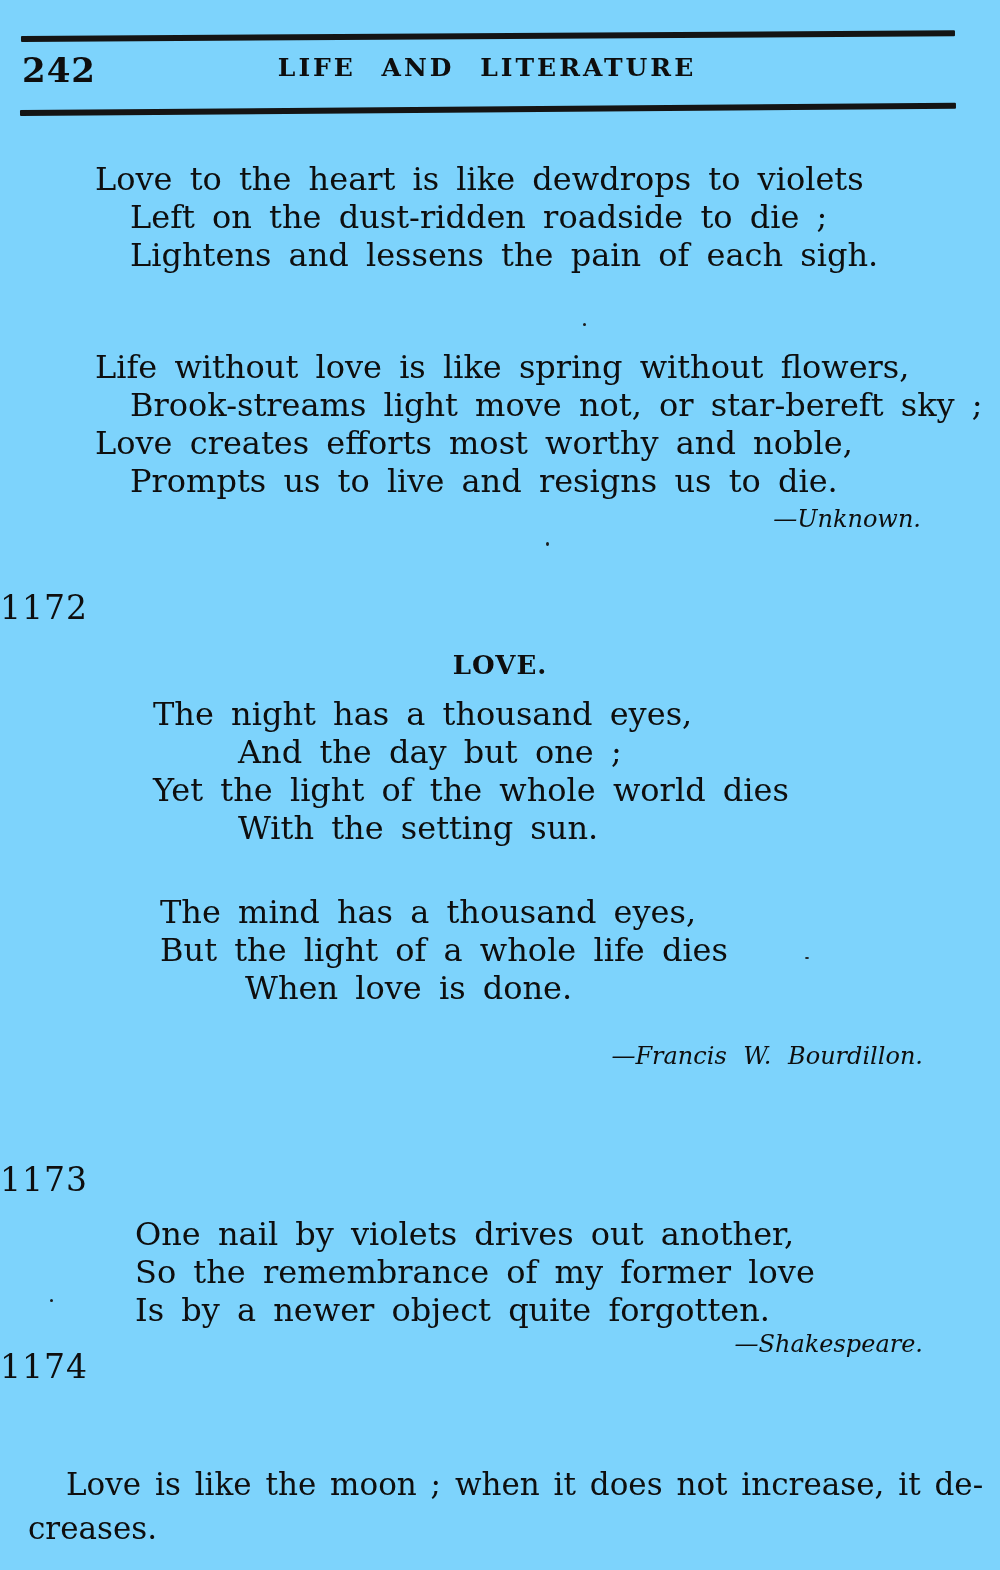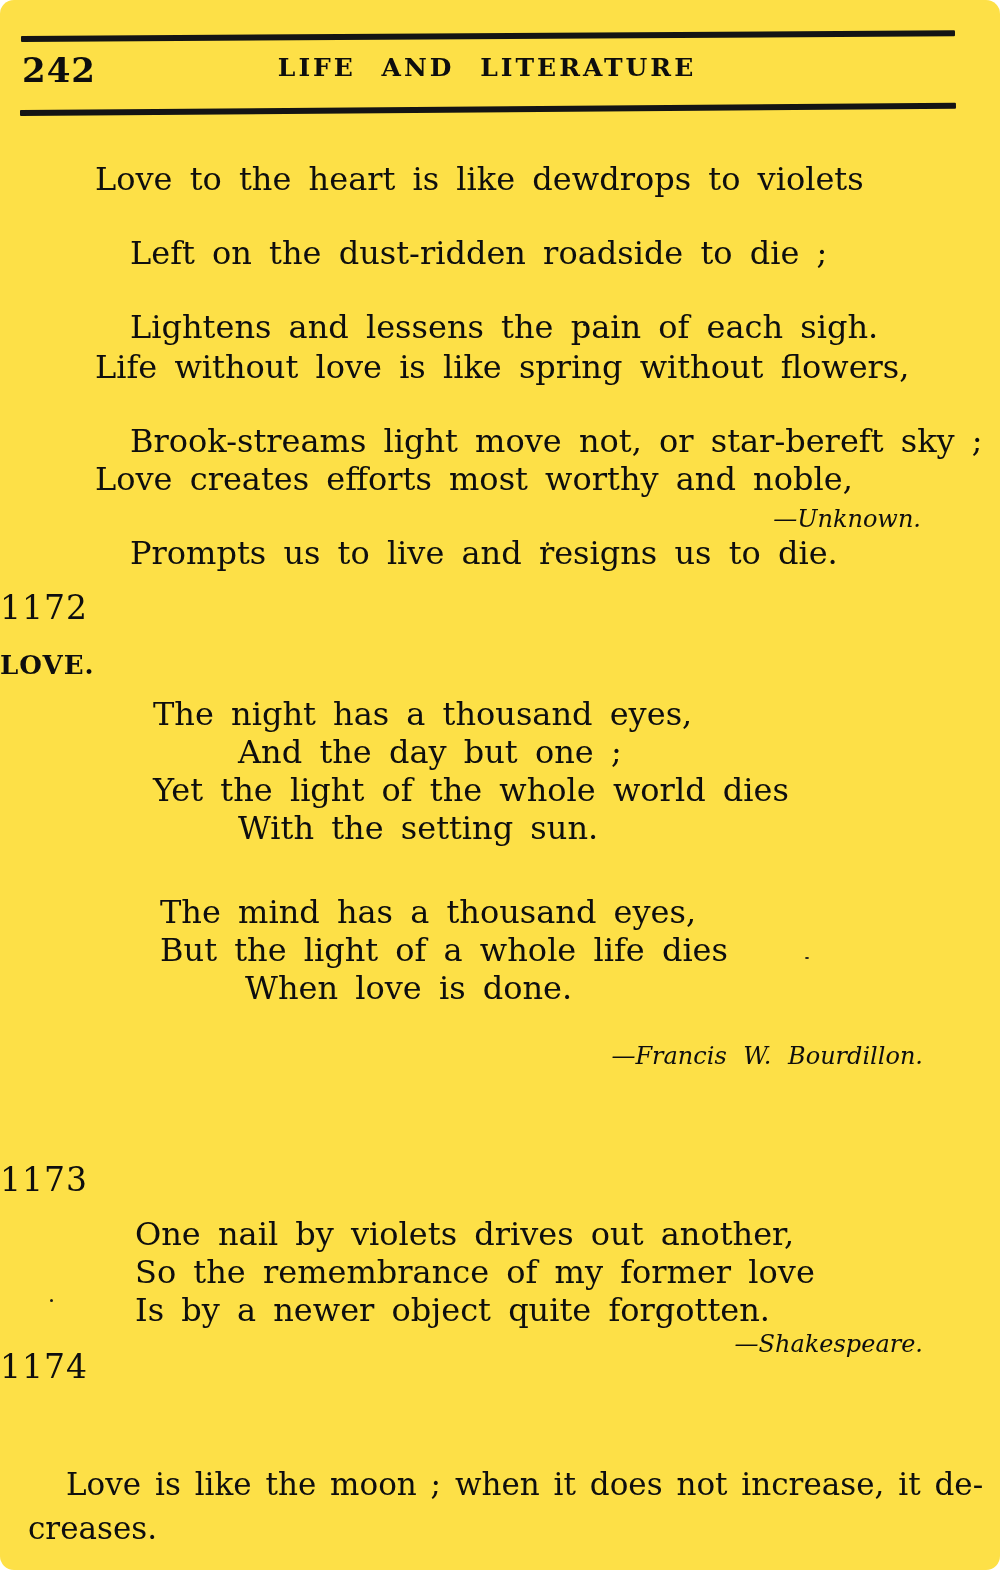--- a/index.html
+++ b/index.html
@@ -1,24 +1,23 @@
 <!DOCTYPE html>
 <html><head>
 <meta charset="utf-8">
 <style>
   html, body { margin: 0; padding: 0; background: #ffffff; }
   .page {
     position: relative;
     width: 1000px;
     height: 1570px;
-    background: #fde047;
+    background: #7dd3fc;
     color: #0e0e0e;
     font-family: "DejaVu Serif", "Liberation Serif", serif;
     overflow: hidden;
-    border-radius: 14px;
   }
   .rule {
     position: absolute;
     background: #141414;
     height: 6px;
     transform-origin: left center;
     border-radius: 1px;
   }
   #rule-top    { top: 36px;  left: 21px; width: 934px; transform: rotate(-0.35deg); }
   #rule-bottom { top: 110px; left: 20px; width: 936px; transform: rotate(-0.45deg); }
@@ -32,21 +31,21 @@
     text-align: center;
     font-size: 25px; font-weight: bold; line-height: 30px;
     letter-spacing: 3px; word-spacing: 14px;
   }
 
   .stanza { position: absolute; }
   .line {
     font-size: 32px; line-height: 38px;
     word-spacing: 7px; white-space: nowrap;
   }
-  .ind-sm { padding-left: 35px; margin-top: 36px; }
+  .ind-sm { padding-left: 35px; }
   .ind-lg { padding-left: 85px; }
 
   #stanza-a { top: 160px; left: 95px;  }
   #stanza-b { top: 348px; left: 95px;  }
   #stanza-c { top: 695px; left: 153px; }
   #stanza-d { top: 893px; left: 160px; }
   #stanza-e { top: 1215px; left: 135px; }
 
   .attribution {
     position: absolute;
@@ -62,21 +61,21 @@
     position: absolute; left: 0; width: 100%;
     text-align: left;
     font-size: 33px; line-height: 38px; letter-spacing: 1px;
   }
   #num-1172 { top: 589px;  }
   #num-1173 { top: 1161px; }
   #num-1174 { top: 1348px; }
 
   .entry-title {
     position: absolute; left: 0; width: 100%;
-    text-align: left;
+    text-align: center;
     font-size: 26px; font-weight: bold; line-height: 30px; letter-spacing: 1px;
   }
   #title-love { top: 650px; }
 
   .prose-line {
     position: absolute;
     font-size: 31px; line-height: 44px;
     word-spacing: 4px; white-space: nowrap;
   }
   #prose-1 { top: 1462px; left: 28px; padding-left: 38px; }

